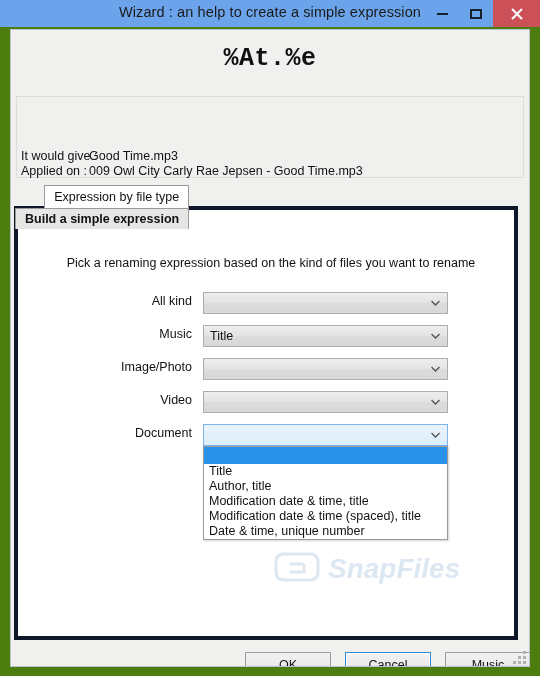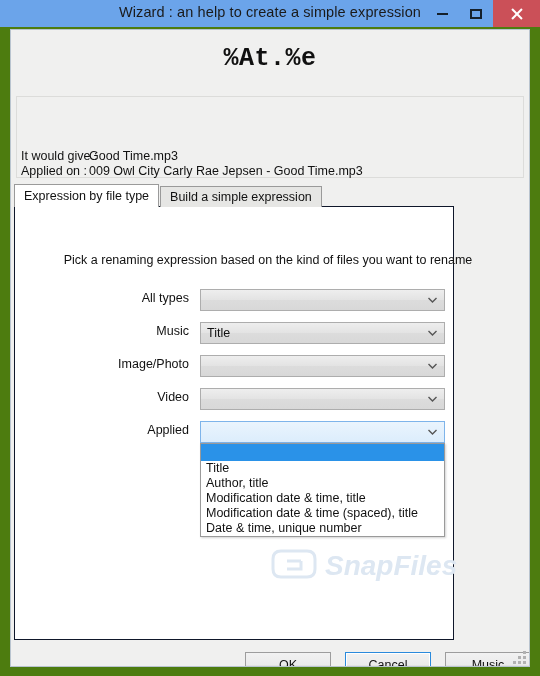--- a/index.html
+++ b/index.html
@@ -147,20 +147,21 @@
 
   
   .tabstrip {
     position: absolute;
     left: 3px;
     top: 155px;
     height: 22px;
     display: flex;
     align-items: flex-end;
     z-index: 4;
+    flex-direction: column;
   }
   .tab {
     height: 21px;
     line-height: 21px;
     padding: 0 9px;
     font-size: 12.5px;
     color: #111;
     box-sizing: border-box;
     border: 1px solid #9a9a9a;
     border-bottom: none;
@@ -169,29 +170,30 @@
   .tab.active {
     background: #ffffff;
     height: 23px;
     line-height: 22px;
     position: relative;
     z-index: 5;
   }
   .tab.inactive {
     background: #e6e6e4;
     margin-left: 1px;
+    font-weight: bold;
   }
   .tabpanel {
     position: absolute;
     left: 3px;
     top: 176px;
-    width: 440px;
+    width: 504px;
     height: 434px;
     background: #ffffff;
-    border: 1px solid #0f172a;
+    border: 4px solid #0f172a;
     box-sizing: border-box;
     overflow: visible;
   }
 
   
   .instruction {
     position: absolute;
     left: 0;
     top: 46px;
     width: 506px;
@@ -361,21 +363,21 @@
       <div class="tab inactive">
         <span>Build a simple expression</span>
       </div>
     </div>
 
     <div class="tabpanel">
 
       <div class="instruction">Pick a renaming expression based on the kind of files you want to rename</div>
 
       <div class="combo-row" style="top:82px">
-        <div class="combo-label">All types</div>
+        <div class="combo-label">All kind</div>
         <div class="combo">
           <span class="combo-value"></span>
           <span class="combo-arrow">
             <svg width="9" height="6" viewBox="0 0 9 6">
                 <path d="M0.5 1 L4.5 5 L8.5 1" stroke="#555" stroke-width="1.4" fill="none"></path>
               </svg>
           </span>
         </div>
       </div>
 
@@ -409,21 +411,21 @@
           <span class="combo-value"></span>
           <span class="combo-arrow">
             <svg width="9" height="6" viewBox="0 0 9 6">
                 <path d="M0.5 1 L4.5 5 L8.5 1" stroke="#555" stroke-width="1.4" fill="none"></path>
               </svg>
           </span>
         </div>
       </div>
 
       <div class="combo-row" style="top:214px">
-        <div class="combo-label">Applied</div>
+        <div class="combo-label">Document</div>
         <div class="combo open-combo">
           <span class="combo-value"></span>
           <span class="combo-arrow">
             <svg width="9" height="6" viewBox="0 0 9 6">
                 <path d="M0.5 1 L4.5 5 L8.5 1" stroke="#555" stroke-width="1.4" fill="none"></path>
               </svg>
           </span>
         </div>
       </div>
 

